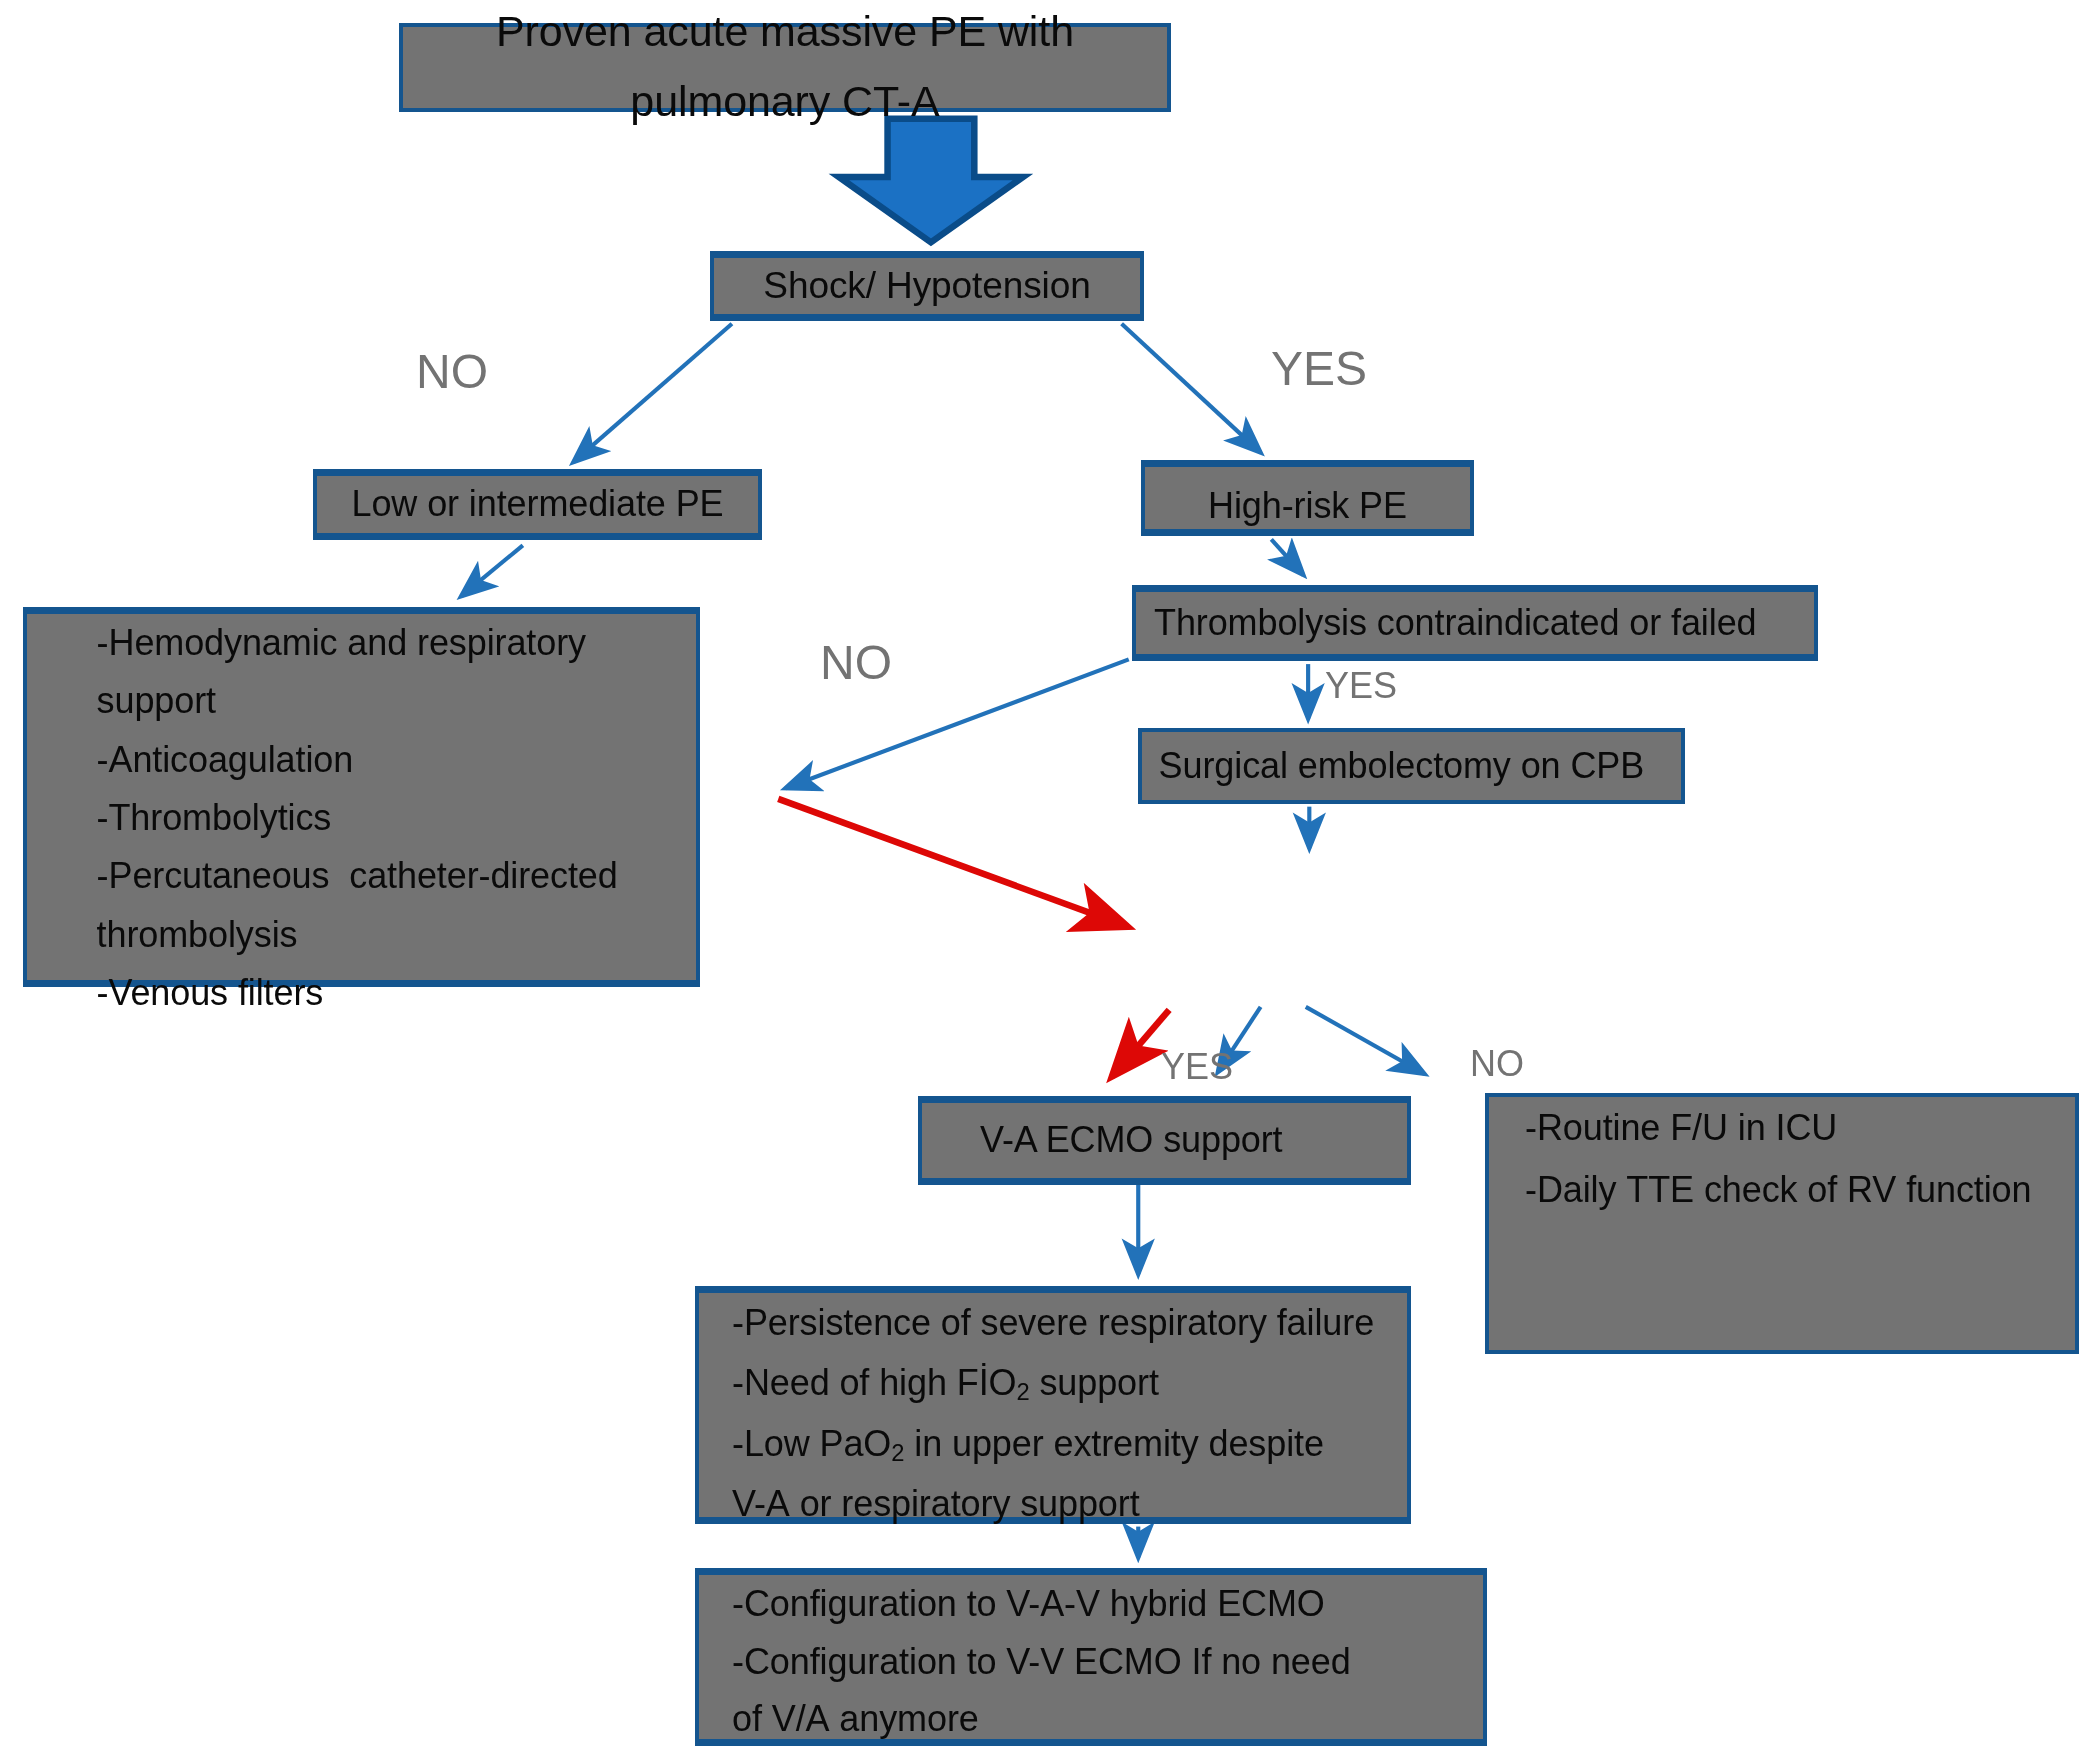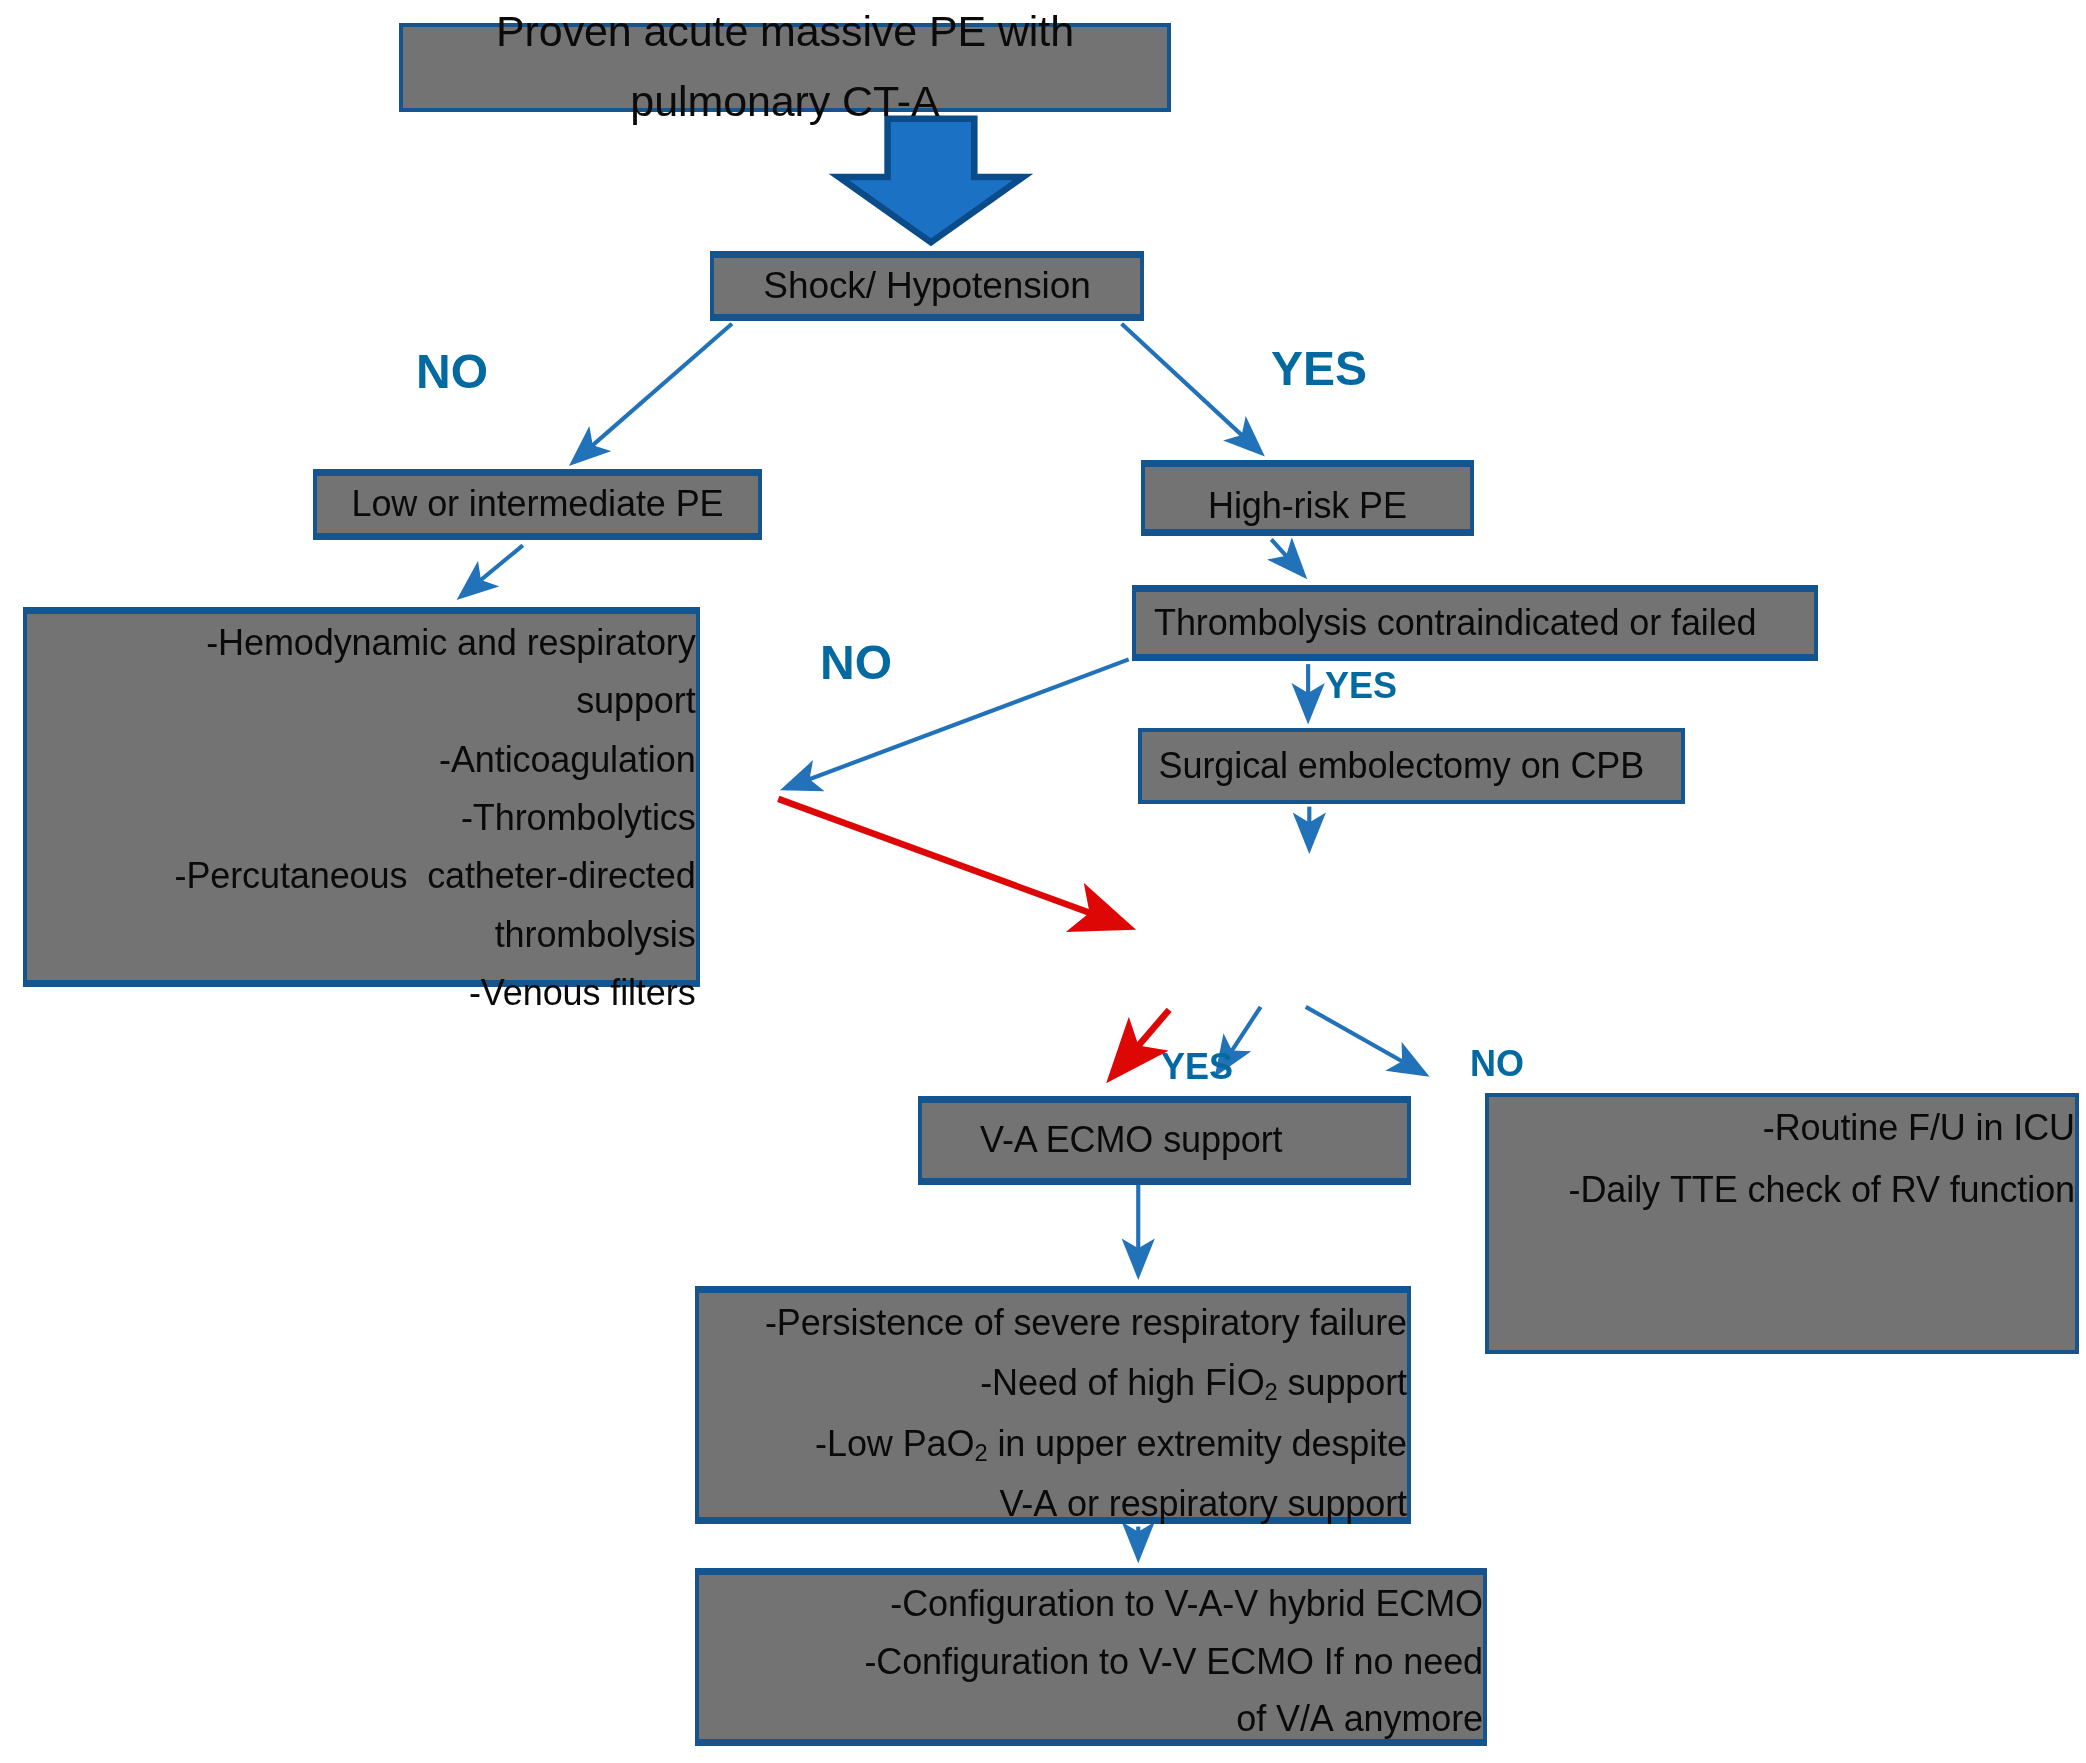--- a/index.html
+++ b/index.html
@@ -35,21 +35,21 @@
   .node.heavy{ border-top-width:7.1px; border-bottom-width:7.1px; }
   .node .txt{
     font-size:34px;
     line-height:1.62;
     white-space:pre-wrap;
     color:#0a0a0a;
     font-stretch:condensed;
     letter-spacing:-0.1px;
   }
   .node.center .txt{ text-align:center; }
-  .node.listbox{ justify-content:flex-start;text-align:right; }
+  .node.listbox{ justify-content:flex-start; }
   .node.listbox .txt{ padding-left:70px; }
 
   
   #n-top      { left:399px;  top:22.6px;   width:772px; height:89px; }
   #n-top .txt { font-size:43px; }
 
   #n-shock    { left:710px; top:251px;  width:434px;  height:70px; }
   #n-shock .txt{ font-size:37px; }
 
   #n-lowpe    { left:313px;  top:469px;  width:449px;  height:71px; }
@@ -80,24 +80,23 @@
   #n-resp .txt{ font-size:36px; padding-left:33px; line-height:1.68; }
 
   #n-config   { left:695px; top:1568px; width:792px; height:178px; }
   #n-config .txt{ font-size:36px; padding-left:33px; line-height:1.60; }
 
   
   .blabel{
     position:absolute;
     font-size:48px;
     line-height:1;
-    color:#0369a1;
+    color:#737373;
     z-index:4;
     white-space:nowrap;
-    font-weight:bold;
   }
   .blabel.sm{ font-size:36px; }
   #lbl-no-1   { left:416px;  top:348px; }
   #lbl-yes-1  { left:1271px; top:345px; }
   #lbl-no-2   { left:820px; top:639px; }
   #lbl-yes-2  { left:1325px; top:668px; }
   #lbl-yes-3  { left:1161px; top:1049px; }
   #lbl-no-3   { left:1470px; top:1046px; }
 
   sub{ font-size:0.66em; vertical-align:-0.22em; }

